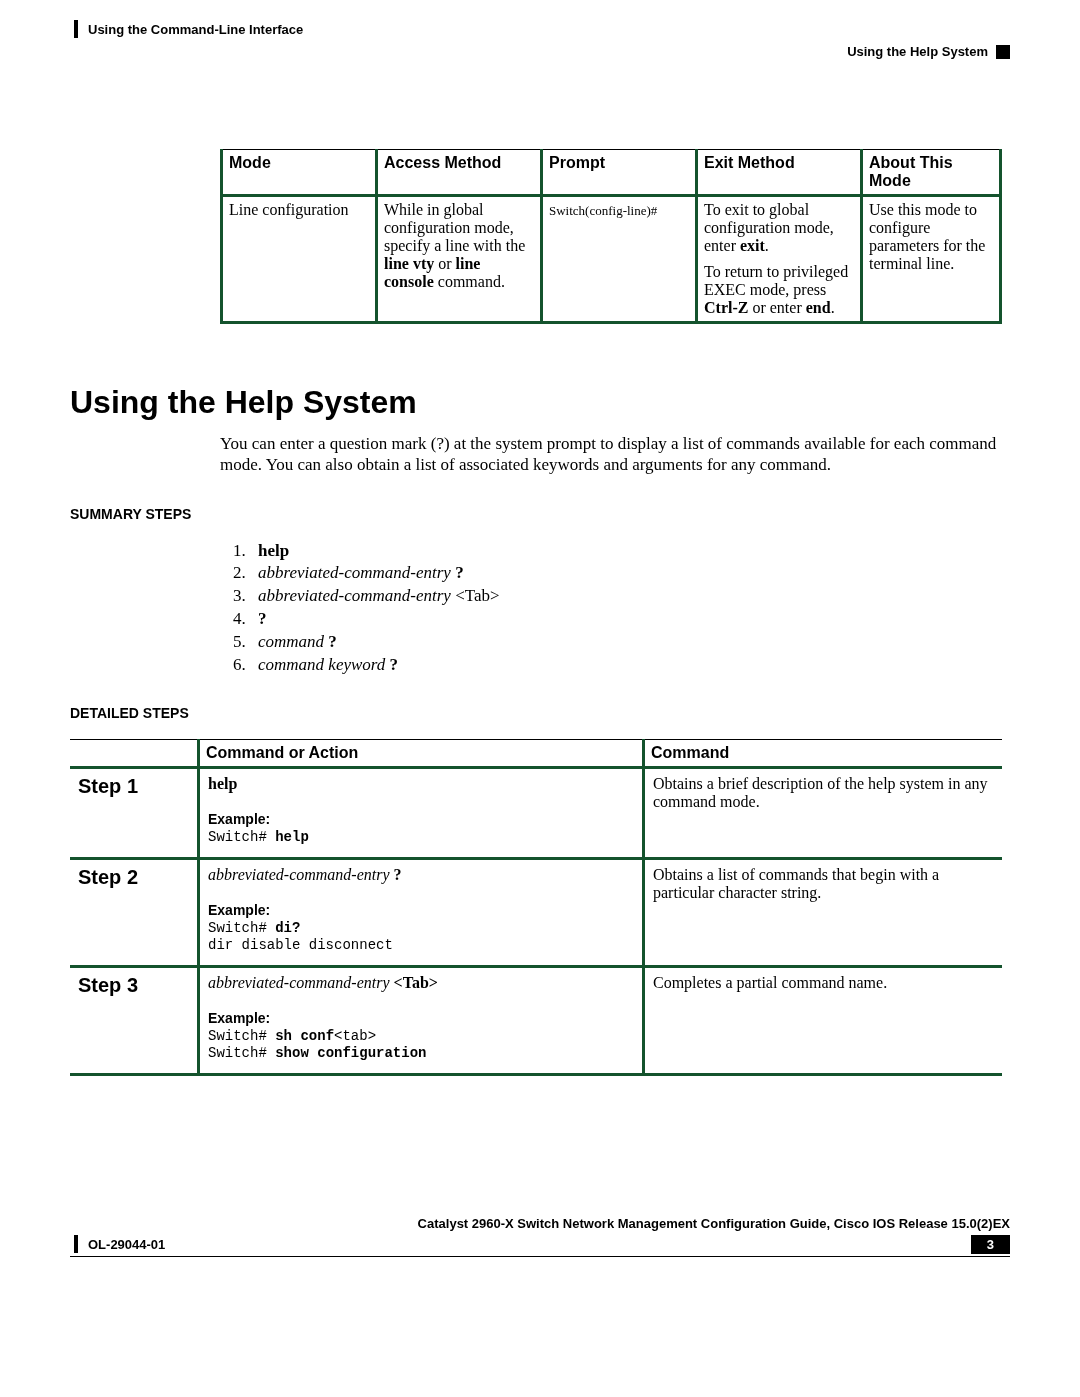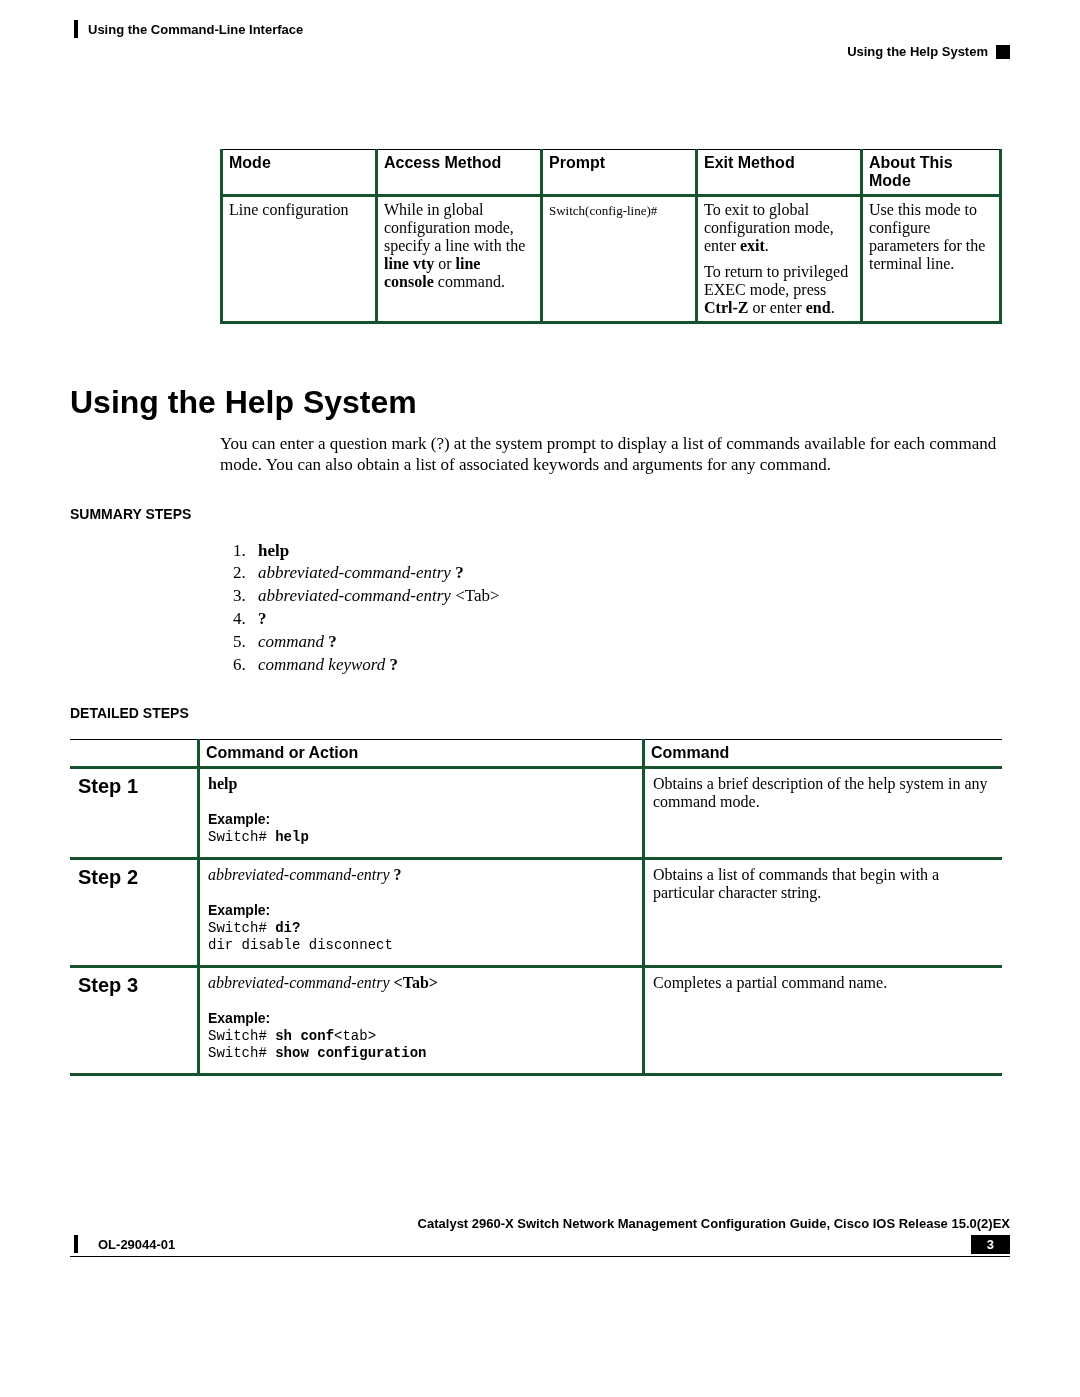--- a/index.html
+++ b/index.html
@@ -150,21 +150,21 @@
   }
   .footer-row {
     display: flex;
     justify-content: space-between;
     align-items: center;
     margin-top: 4px;
   }
   .footer-left {
     display: flex;
     align-items: center;
-    gap: 20px;
+    gap: 10px;
   }
   .footer-id {
     font-family: Arial, sans-serif;
     font-weight: bold;
     font-size: 13px;
   }
   .page-num-box {
     background: #000;
     color: #fff;
     font-family: Arial, sans-serif;

